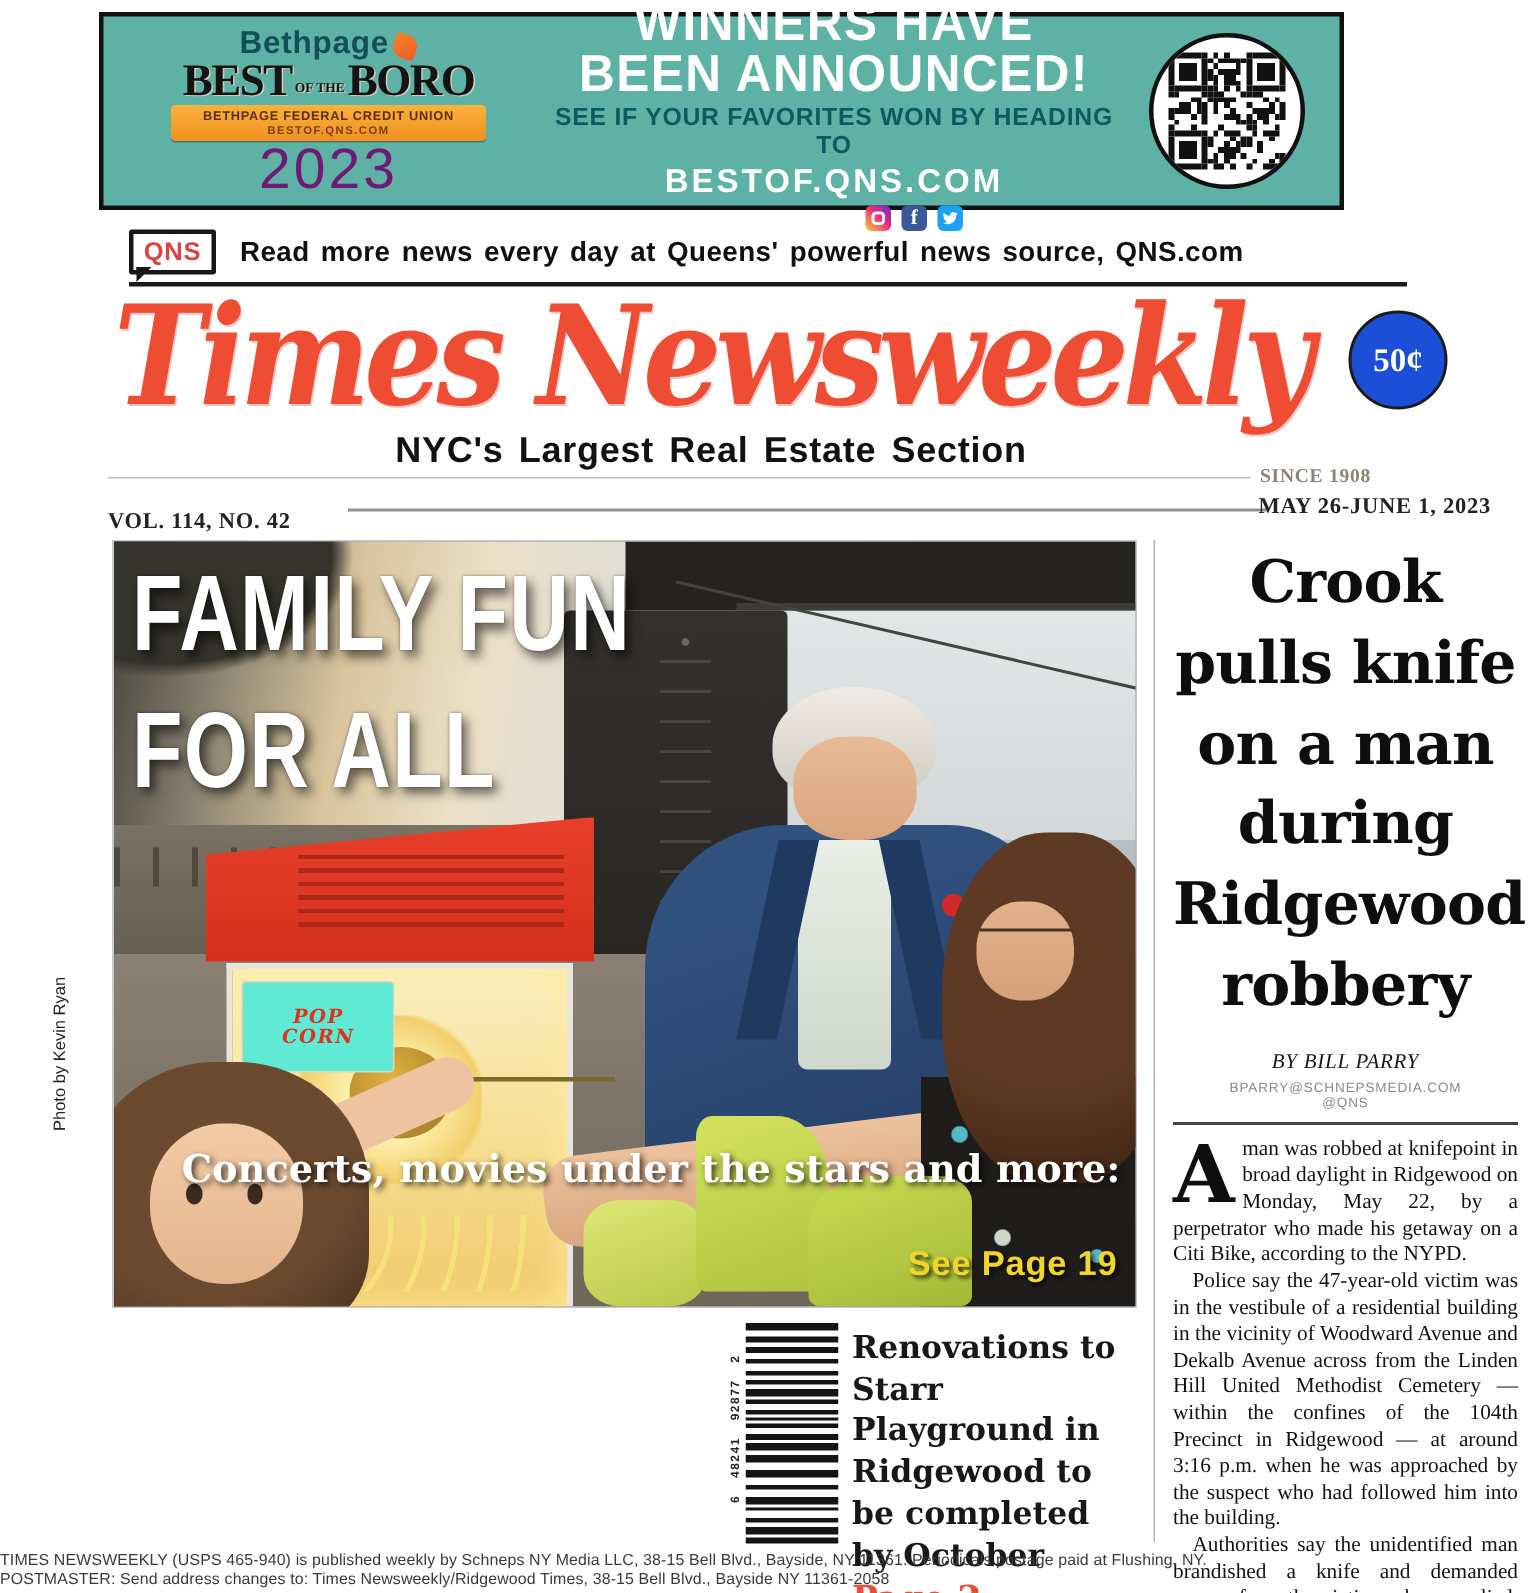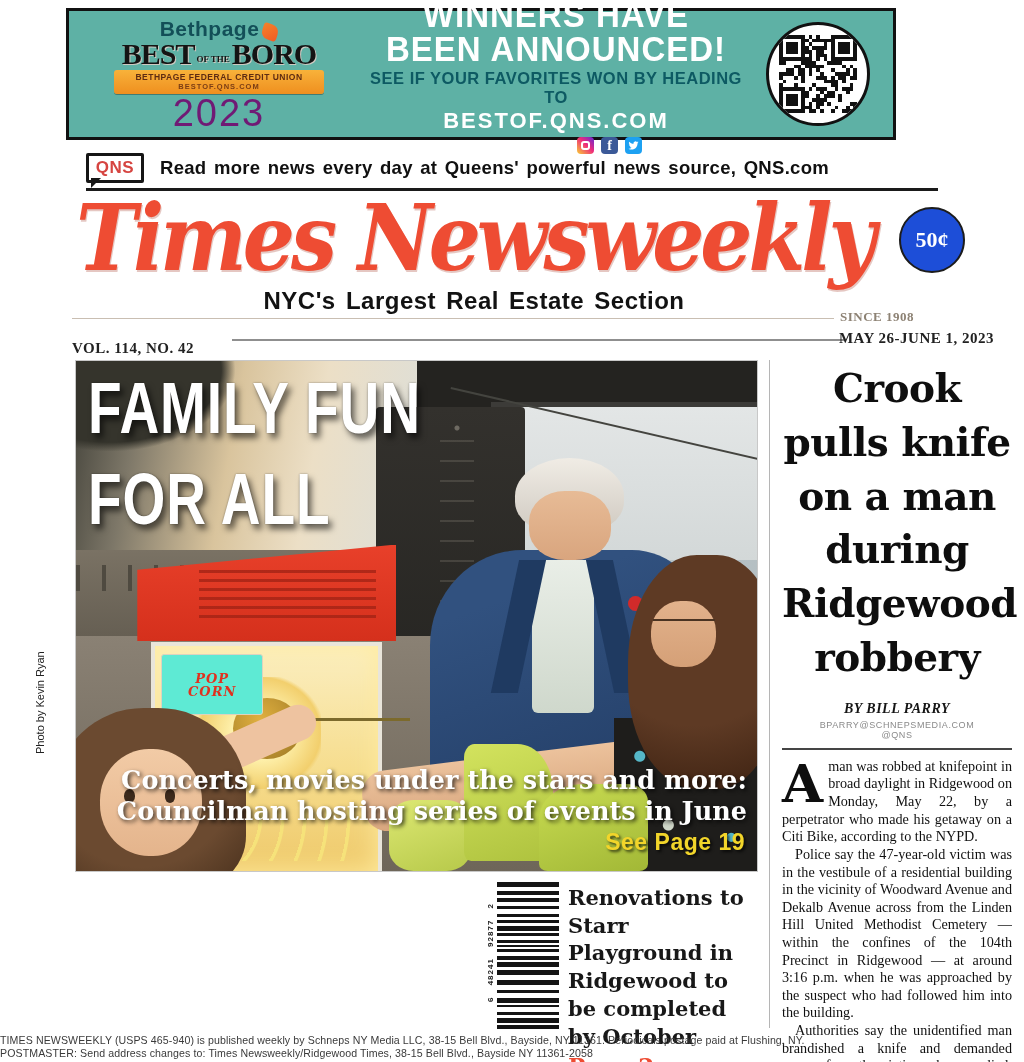--- a/index.html
+++ b/index.html
@@ -150,21 +150,21 @@
   .teaser { position:absolute; left:568px; top:884px; width:190px; }
   .teaser-text { font-family:"DejaVu Serif", serif; font-weight:bold; font-size:21px; line-height:1.32; color:#181818; }
   .teaser-page { font-family:"DejaVu Serif", serif; font-weight:bold; font-size:23px; color:#ee4c33; margin-top:2px; }
 
   
   .col-divider { position:absolute; left:769px; top:360px; width:1px; height:668px; background:#b5b5b5; }
   .article { position:absolute; left:782px; top:362px; width:230px; }
   .art-headline { font-family:"DejaVu Serif", serif; font-weight:bold; font-size:39px; line-height:1.38;
                   color:#0e0e0e; text-align:center; letter-spacing:-.5px; }
   .art-byline { margin-top:16px; text-align:center; font-family:"Liberation Serif", serif; font-style:italic;
-                font-weight:bold; font-size:14px; color:#161616; letter-spacing:.5px; }
+                font-weight:normal; font-size:14px; color:#161616; letter-spacing:.5px; }
   .art-email { text-align:center; font-size:9px; color:#8a8a8a; letter-spacing:.6px; margin-top:3px; }
   .art-handle { text-align:center; font-size:9px; color:#8a8a8a; letter-spacing:.6px; }
   .art-rule { width:100%; height:2px; background:#454545; margin-top:8px; margin-bottom:8px; }
   .art-body { font-family:"Liberation Serif", serif; font-size:14.2px; line-height:1.24; color:#101010;
               text-align:justify; }
   .art-body p { margin:0; text-indent:13px; }
   .art-body p.first { text-indent:0; }
   .dropcap { float:left; font-family:"DejaVu Serif", serif; font-weight:bold; font-size:53px; line-height:.82;
              padding:4px 5px 0 0; color:#0e0e0e; }
 
@@ -722,21 +722,20 @@
 
     <div class="girl-arm"></div>
     <div class="girl-hair"></div>
     <div class="girl-face"></div>
     <div class="girl-eye" style="left:7%; top:84%;"></div>
     <div class="girl-eye" style="left:13%; top:84%;"></div>
 
     <div class="cov-h cov-h1">FAMILY FUN</div>
     <div class="cov-h cov-h2">FOR ALL</div>
     <div class="cov-cap cov-cap1">Concerts, movies under the stars and more:</div>
-    <div class="cov-cap cov-cap2">Councilman hosting series of events in June</div>
     <div class="cov-see">See Page 19</div>
   </div>
   <div class="photo-credit">Photo by Kevin Ryan</div>
 
   <div class="barcode-wrap">
     <div class="barcode-digits">6 48241 92877 2</div>
     <div class="barcode">
         <div style="position:absolute;left:0;right:0;top:0px;height:5px;background:#141414"></div>
         <div style="position:absolute;left:0;right:0;top:9px;height:4px;background:#141414"></div>
         <div style="position:absolute;left:0;right:0;top:16px;height:4px;background:#141414"></div>

